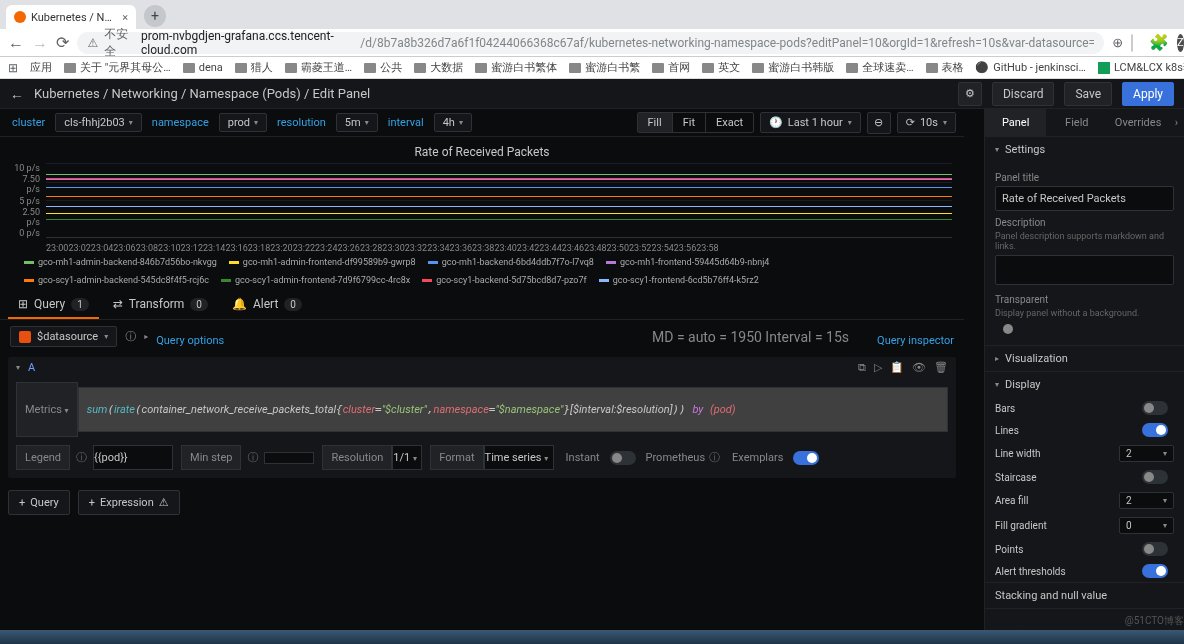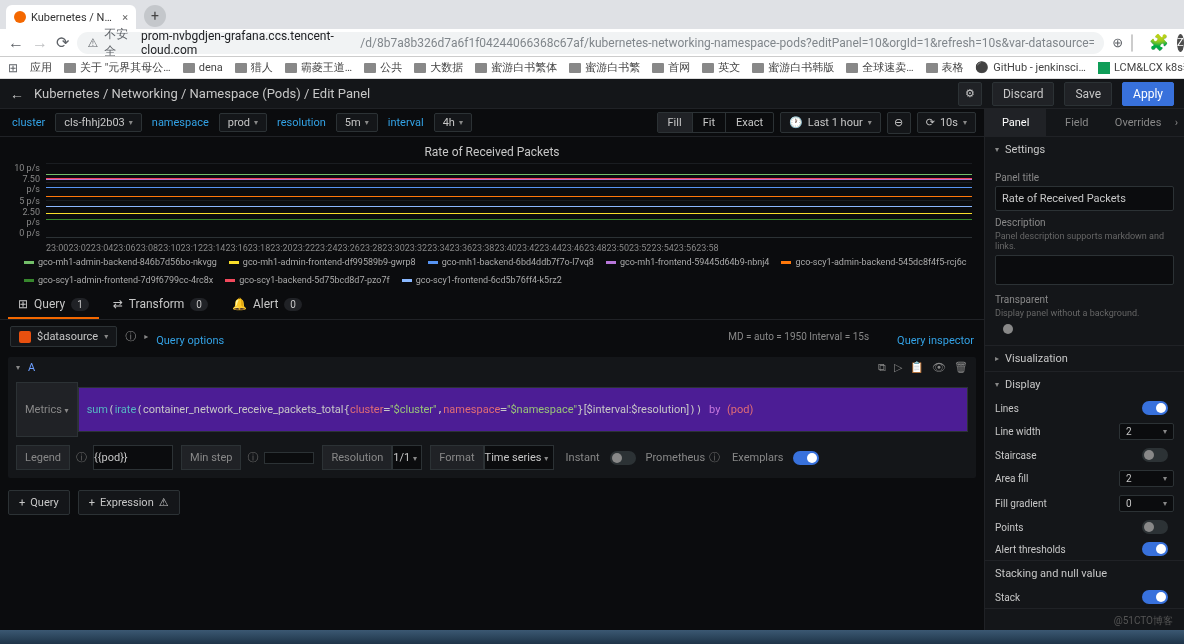--- a/index.html
+++ b/index.html
@@ -28,21 +28,21 @@
 
 .editor-header { height: 30px; background: #141619; display: flex; align-items: center; padding: 0 10px; gap: 10px; border-bottom: 1px solid #202226; }
 .back-arrow { color: #c7c7c7; font-size: 14px; cursor: pointer; }
 .breadcrumb { color: #c7c7c7; font-size: 13px; }
 .editor-header .spacer { flex: 1; }
 .hdr-btn { background: #202226; color: #c7c7c7; border: 1px solid #2c3235; padding: 4px 10px; border-radius: 2px; cursor: pointer; font-size: 12px; }
 .hdr-btn.apply { background: #3871dc; border-color: #3871dc; color: #fff; }
 .hdr-icon-btn { width: 24px; height: 24px; background: #202226; border: 1px solid #2c3235; border-radius: 2px; display: flex; align-items: center; justify-content: center; cursor: pointer; }
 
 
-.main-area { display: flex; height: calc(100vh - 29px - 28px - 22px - 30px - 14px); }
+.main-area { display: flex; height: calc(100vh - 29px - 28px - 22px - 30px - 14px); gap: 20px; }
 .left-col { flex: 1; display: flex; flex-direction: column; overflow: hidden; }
 .right-col { width: 200px; background: #141619; border-left: 1px solid #202226; overflow-y: auto; font-size: 11px; }
 
 
 .toolbar-row { height: 28px; background: #0b0c0e; display: flex; align-items: center; padding: 4px 8px; gap: 6px; border-bottom: 1px solid #202226; }
 .var-label { color: #33a2e5; font-size: 11px; padding: 0 4px; }
 .var-value { background: #141619; border: 1px solid #2c3235; padding: 2px 8px; border-radius: 2px; color: #c7c7c7; display: flex; align-items: center; gap: 4px; cursor: pointer; }
 .caret { font-size: 8px; color: #888; }
 .toolbar-row .spacer { flex: 1; }
 .fill-group { display: flex; border: 1px solid #2c3235; border-radius: 2px; }
@@ -69,32 +69,32 @@
 .query-tabs { display: flex; align-items: center; gap: 4px; padding: 0 8px; border-bottom: 1px solid #202226; background: #0b0c0e; }
 .q-tab { padding: 6px 10px; display: flex; align-items: center; gap: 6px; color: #c7c7c7; cursor: pointer; font-size: 12px; border-bottom: 2px solid transparent; }
 .q-tab.active { border-bottom: 2px solid #f46800; }
 .q-badge { background: #202226; border-radius: 8px; padding: 1px 6px; font-size: 10px; }
 
 
 .ds-row { display: flex; align-items: center; padding: 6px 10px; gap: 8px; font-size: 11px; background: #0b0c0e; }
 .ds-picker { background: #141619; border: 1px solid #2c3235; padding: 3px 8px; border-radius: 2px; display: flex; align-items: center; gap: 6px; cursor: pointer; }
 .ds-logo { width: 12px; height: 12px; background: #e8500f; border-radius: 2px; }
 .ds-row .spacer { flex: 1; }
-.md-info { color: #888; font-size: 10px; }
+.md-info { color: #888; font-size: 14px; }
 .link { color: #33a2e5; cursor: pointer; margin-top: 8px; }
 
 
 .query-block { background: #141619; margin: 4px 8px; border-radius: 2px; }
 .query-hdr { display: flex; align-items: center; padding: 4px 8px; gap: 8px; }
 .q-letter { color: #6e9fff; font-size: 11px; }
 .query-hdr .spacer { flex: 1; }
 .q-icon { color: #888; cursor: pointer; font-size: 11px; }
 .query-body { display: flex; align-items: center; padding: 4px 8px; gap: 0; font-size: 11px; }
 .q-label { background: #202226; padding: 20px 8px; color: #888; border: 1px solid #2c3235; }
-.q-input { background: #4c1d95; border: 1px solid #2c3235; padding: 15px 8px; color: #c7c7c7; font-family: Menlo, monospace; flex: 1; }
+.q-input { background: #404040; border: 1px solid #2c3235; padding: 15px 8px; color: #c7c7c7; font-family: Menlo, monospace; flex: 1; font-style: italic; }
 .tok-fn { color: #56b6c2; }
 .tok-key { color: #e06c75; }
 .tok-str { color: #98c379; }
 .tok-kw { color: #c678dd; }
 .query-opts { display: flex; align-items: center; padding: 4px 8px 8px; gap: 0; font-size: 11px; flex-wrap: wrap; }
 .opt-label { background: #202226; padding: 5px 8px; color: #888; border: 1px solid #2c3235; }
 .opt-input { background: #0b0c0e; border: 1px solid #2c3235; padding: 5px 0; color: #c7c7c7; min-width: 60px; }
 .opt-gap { width: 8px; }
 .toggle { width: 26px; height: 14px; background: #2c3235; border-radius: 7px; position: relative; margin: 0 6px; cursor: pointer; }
 .toggle.on { background: #3871dc; }
@@ -115,21 +115,21 @@
 .section-body { padding: 4px 10px 10px; }
 .field-label { color: #888; font-size: 10px; margin: 6px 0 3px; }
 .field-sub { color: #666; font-size: 9px; margin-bottom: 4px; }
 .field-input { width: 100%; background: #0b0c0e; border: 1px solid #2c3235; padding: 5px 6px; color: #c7c7c7; border-radius: 2px; font-size: 11px; }
 .field-textarea { width: 100%; height: 30px; background: #0b0c0e; border: 1px solid #2c3235; border-radius: 2px; resize: none; }
 .opt-row { display: flex; align-items: center; justify-content: space-between; padding: 4px 10px; font-size: 10px; }
 .mini-select { background: #0b0c0e; border: 1px solid #2c3235; padding: 2px 6px; color: #c7c7c7; font-size: 10px; border-radius: 2px; min-width: 55px; display: flex; justify-content: space-between; align-items: center; cursor: pointer; }
 
 
 .taskbar { position: fixed; bottom: 0; left: 0; right: 0; height: 14px; background: linear-gradient(#3b5872, #1e3448); display: flex; align-items: center; }
-.watermark { position: fixed; bottom: 16px; right: 11px; color: #555; font-size: 10px; text-align: right; }
+.watermark { position: fixed; bottom: 16px; right: 0; color: #555; font-size: 10px; text-align: right; }
 </style>
 </head>
 <body>
 
 <div class="browser-chrome">
   <div class="tab-strip">
     <div class="tab">
       <span class="tab-favicon"></span>
       <span class="tab-title">Kubernetes / Networking / N…</span>
       <span class="tab-close">×</span>
@@ -460,20 +460,24 @@
           <span>Visualization</span>
         </div>
     </div>
 
     <div class="section">
       <div class="section-hdr">
           <span class="caret">▾</span>
           <span>Display</span>
         </div>
       <div class="opt-row">
+          <span>Bars</span>
+          <span class="toggle"></span>
+        </div>
+      <div class="opt-row">
           <span>Lines</span>
           <span class="toggle on"></span>
         </div>
       <div class="opt-row">
           <span>Line width</span>
           <span class="mini-select">
             <span>2</span>
             <span class="caret">▾</span>
           </span>
         </div>
@@ -502,24 +506,20 @@
       <div class="opt-row">
           <span>Alert thresholds</span>
           <span class="toggle on"></span>
         </div>
     </div>
 
     <div class="section">
       <div class="section-hdr">
           <span>Stacking and null value</span>
         </div>
-      <div class="opt-row">
-          <span>Stack</span>
-          <span class="toggle on"></span>
-        </div>
 
     </div>
 
   </div>
 </div>
 
 <div class="taskbar"></div>
 <div class="watermark">@51CTO博客</div>
 
 </body></html>

